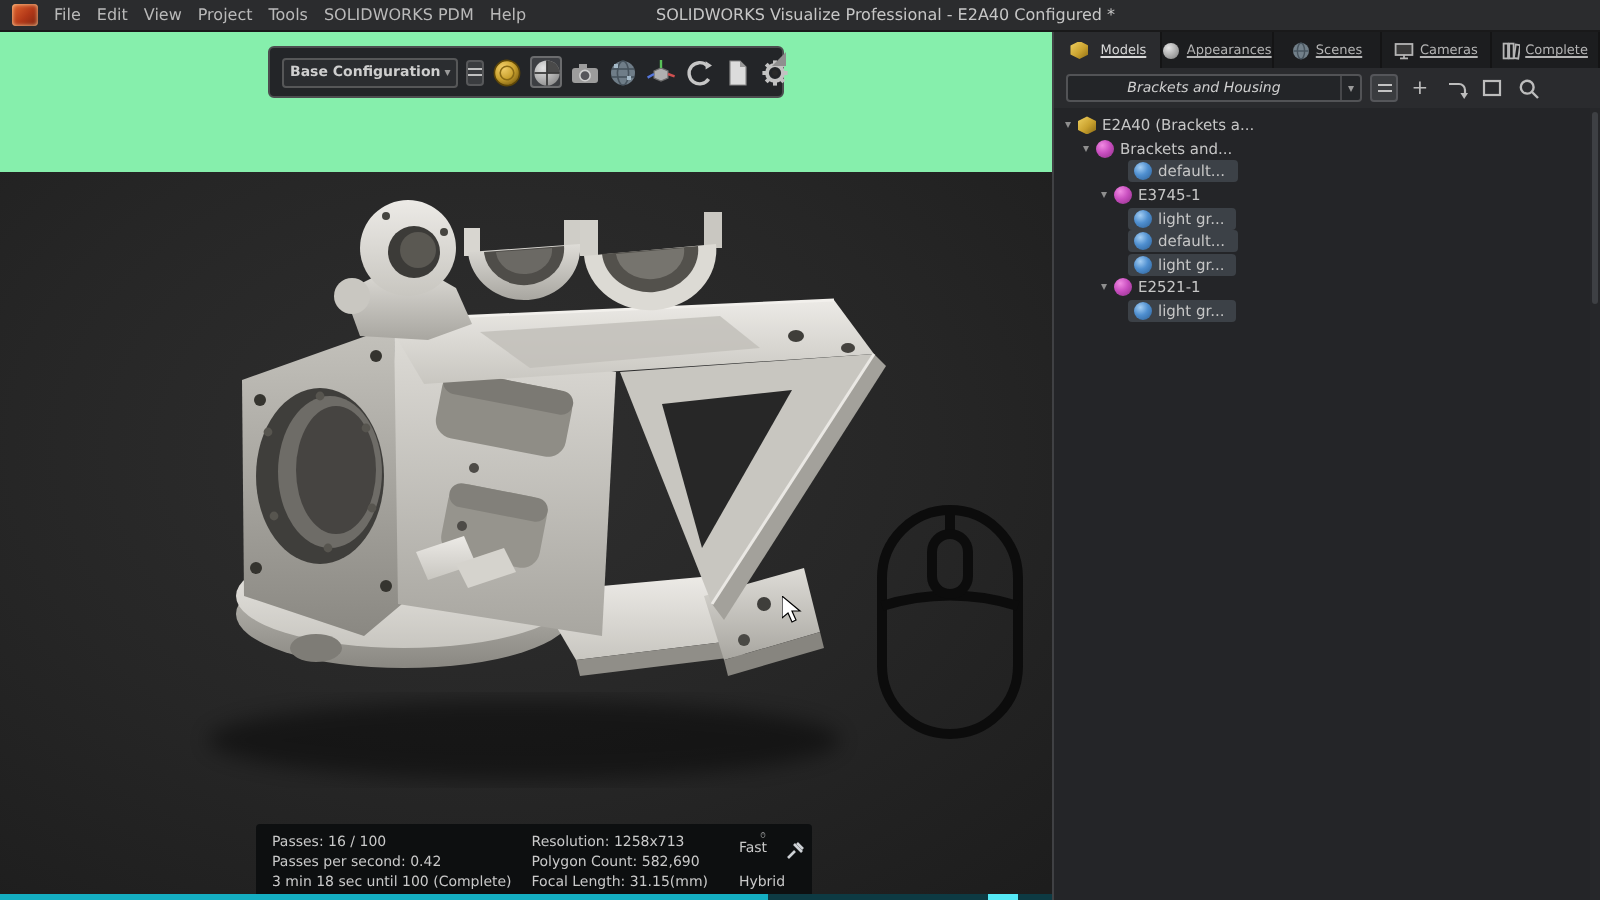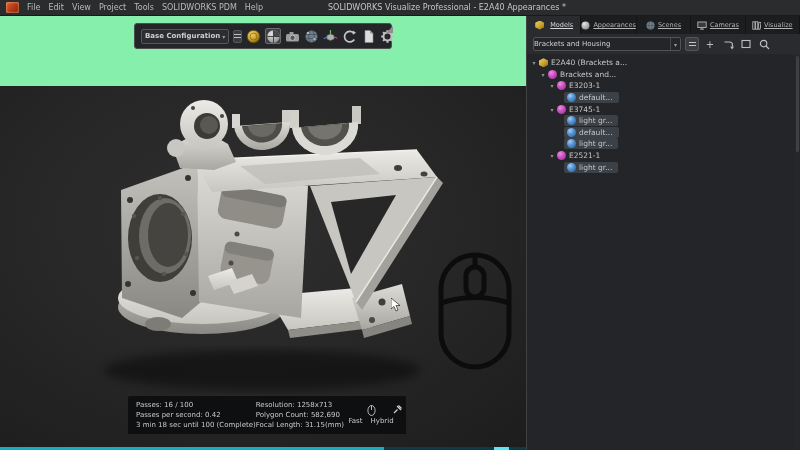--- a/index.html
+++ b/index.html
@@ -36,47 +36,47 @@
   .tbicon.active { background:#3d3f43; border:1px solid #6b6c6e; border-radius:2px; }
   .cornerarrow { position:absolute; right:-2px; top:-6px; }
 
   
   .viewport { position:absolute; left:0; top:70px; width:526px; height:364px;
               background:radial-gradient(ellipse 420px 300px at 45% 38%, #2f2f2f 0%, #262626 55%, #1d1d1d 100%); }
   .modelsvg { position:absolute; left:0; top:0; }
   .mouseov  { position:absolute; left:437px; top:165px; }
   .cursor   { position:absolute; left:391px; top:212px; }
 
-  .stats { position:absolute; left:128px; top:310px; width:278px; height:38px;
+  .stats { position:absolute; left:128px; top:326px; width:278px; height:38px;
            background:rgba(10,12,14,0.88); border-radius:2px 2px 0 0;
-           display:flex; padding:4px 8px; z-index:5; }
+           display:flex; gap:10px; padding:4px 8px; z-index:5; }
   .stats .col { display:flex; flex-direction:column; justify-content:center; gap:1px; }
   .stats .st { font-size:7px; line-height:9px; color:#c9c9c9; white-space:nowrap; }
   .stats .col3 { width:62px; align-items:center; justify-content:center; }
-  .modes { display:flex; gap:8px; }
+  .modes { display:flex; gap:8px;flex-direction:column; }
   .pin { position:absolute; right:4px; top:3px; }
 
   .progress { position:absolute; left:0; bottom:0; width:526px; height:3px; background:#0d3a43; z-index:6; }
   .progress .fill { position:absolute; left:0; top:0; height:3px; width:73%; background:#14aec2; }
   .progress .knob { position:absolute; left:494px; top:0; height:3px; width:15px; background:#55e9f6; }
 
   
   .panel { position:absolute; left:526px; top:16px; width:274px; height:434px;
            background:#2a2b2e; border-left:1px solid #404144; }
   .tabs { position:absolute; left:0; top:0; width:100%; height:18px; background:#1c1d1f;
           display:flex; }
   .tab { flex:1; display:flex; align-items:center; justify-content:center; gap:3px;
          font-size:6.5px; color:#b4b4b4; border-right:1px solid #141415;text-decoration:underline; }
   .tab.sel { background:#2a2b2e; color:#d8d8d8; }
 
   .setsrow { position:absolute; left:0; top:18px; width:100%; height:20px;
              display:flex; align-items:center; padding:0 6px; gap:4px; background:#2a2b2e; }
   .setcombo { width:148px; height:14px; background:#232528; border:1px solid #525356;
               border-radius:2px; display:flex; align-items:center; font-size:7px; color:#d0d0d0; }
-  .setcombo .settext { flex:1; white-space:nowrap; overflow:hidden; }
+  .setcombo .settext { flex:1; text-align:center; white-space:nowrap; overflow:hidden;font-style:italic; }
   .setcombo .caret { color:#9a9a9a; font-size:6px; padding:0 3px; border-left:1px solid #46474a;
                      height:100%; display:flex; align-items:center; }
   .pbtn { width:14px; height:14px; display:flex; align-items:center; justify-content:center;
           color:#bdbdbd; font-size:10px; }
   .pbtn.box { background:#3a3c3f; border:1px solid #55565a; border-radius:2px; width:14px; }
   .pbtn.box i { display:block; width:7px; height:1px; background:#c3c3c3; box-shadow:0 3px 0 #c3c3c3; margin-top:-3px; }
 
   .tree { position:absolute; left:0; top:38px; width:100%; height:396px; background:#242528; padding-top:3px; }
   .trow { height:11.6px; display:flex; align-items:center; font-size:7.5px; color:#c6c6c6; }
   .tarrow { width:8px; font-size:6px; color:#8f8f8f; text-align:center; }
@@ -128,21 +128,21 @@
 
 <div class="menubar">
   <span class="appicon"></span>
   <span class="mitem">File</span>
   <span class="mitem">Edit</span>
   <span class="mitem">View</span>
   <span class="mitem">Project</span>
   <span class="mitem">Tools</span>
   <span class="mitem">SOLIDWORKS PDM</span>
   <span class="mitem">Help</span>
-  <span class="wintitle">SOLIDWORKS Visualize Professional - E2A40 Appearances *</span>
+  <span class="wintitle">SOLIDWORKS Visualize Professional - E2A40 Configured *</span>
 </div>
 
 <div class="left">
   <div class="topstrip">
     <div class="floattb">
       <div class="cfgcombo">
         <span class="cfgtext">Base Configuration</span>
         <span class="caret">▾</span>
       </div>
       <span class="tbbtn">
@@ -388,21 +388,21 @@
       <span>Cameras</span>
     </div>
     <div class="tab">
       <svg width="9" height="9">
           <g fill="none" stroke="#b5b5b5" stroke-width="0.9">
             <rect x="0.8" y="0.8" width="2.2" height="7.4"></rect>
             <rect x="3.6" y="0.8" width="2.2" height="7.4"></rect>
             <rect x="6.4" y="1.4" width="2.2" height="6.8" transform="rotate(8 7.5 4.8)"></rect>
           </g>
         </svg>
-      <span>Visualize</span>
+      <span>Complete</span>
     </div>
   </div>
 
   <div class="setsrow">
     <div class="setcombo">
       <span class="settext">Brackets and Housing</span>
       <span class="caret">▾</span>
     </div>
     <span class="pbtn box">
         <i></i>
@@ -432,25 +432,20 @@
       <span class="tarrow">▾</span>
       <span class="ticon gold-cube"></span>
       <span class="tlabel">E2A40 (Brackets a...</span>
     </div>
     <div class="trow" style="padding-left:12px">
       <span class="tarrow">▾</span>
       <span class="ticon magenta-sphere"></span>
       <span class="tlabel">Brackets and...</span>
     </div>
 
-    <div class="trow" style="padding-left:21px">
-      <span class="tarrow">▾</span>
-      <span class="ticon magenta-sphere"></span>
-      <span class="tlabel">E3203-1</span>
-    </div>
     <div class="trow" style="padding-left:37px">
       <span class="selwrap">
         <span class="ticon blue-sphere"></span>
         <span class="tlabel">default...</span>
       </span>
     </div>
 
     <div class="trow" style="padding-left:21px">
       <span class="tarrow">▾</span>
       <span class="ticon magenta-sphere"></span>

